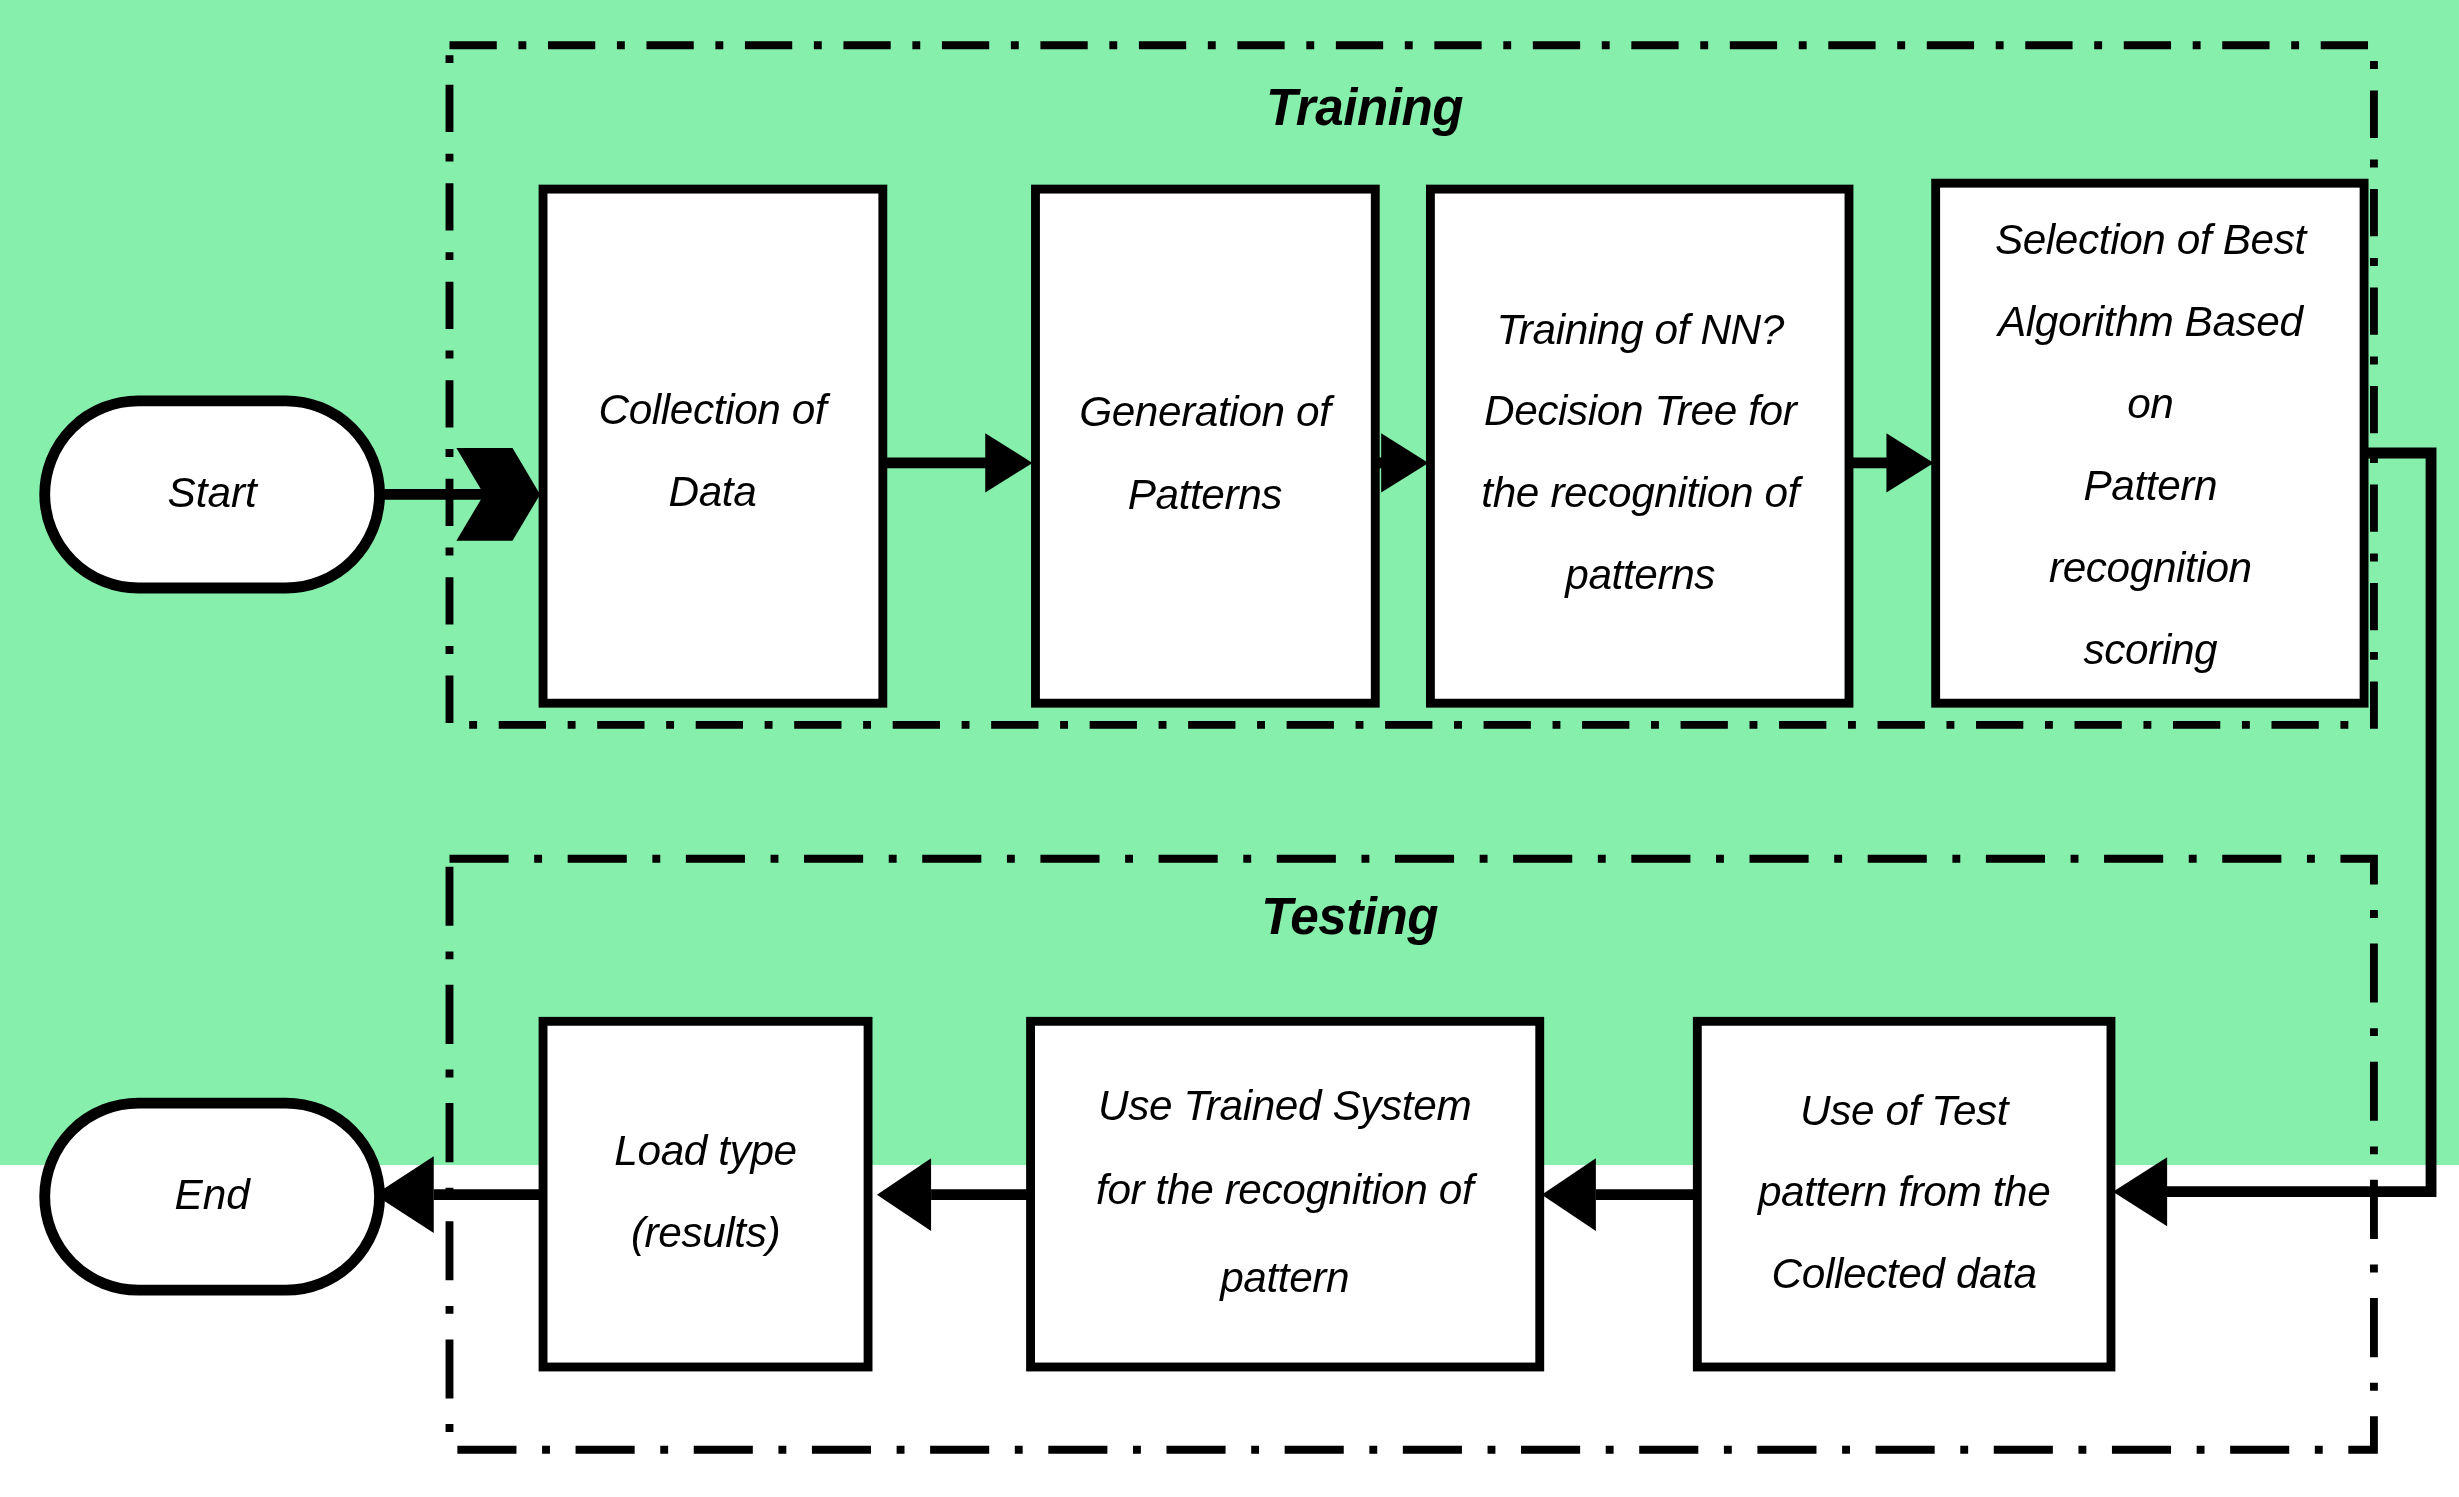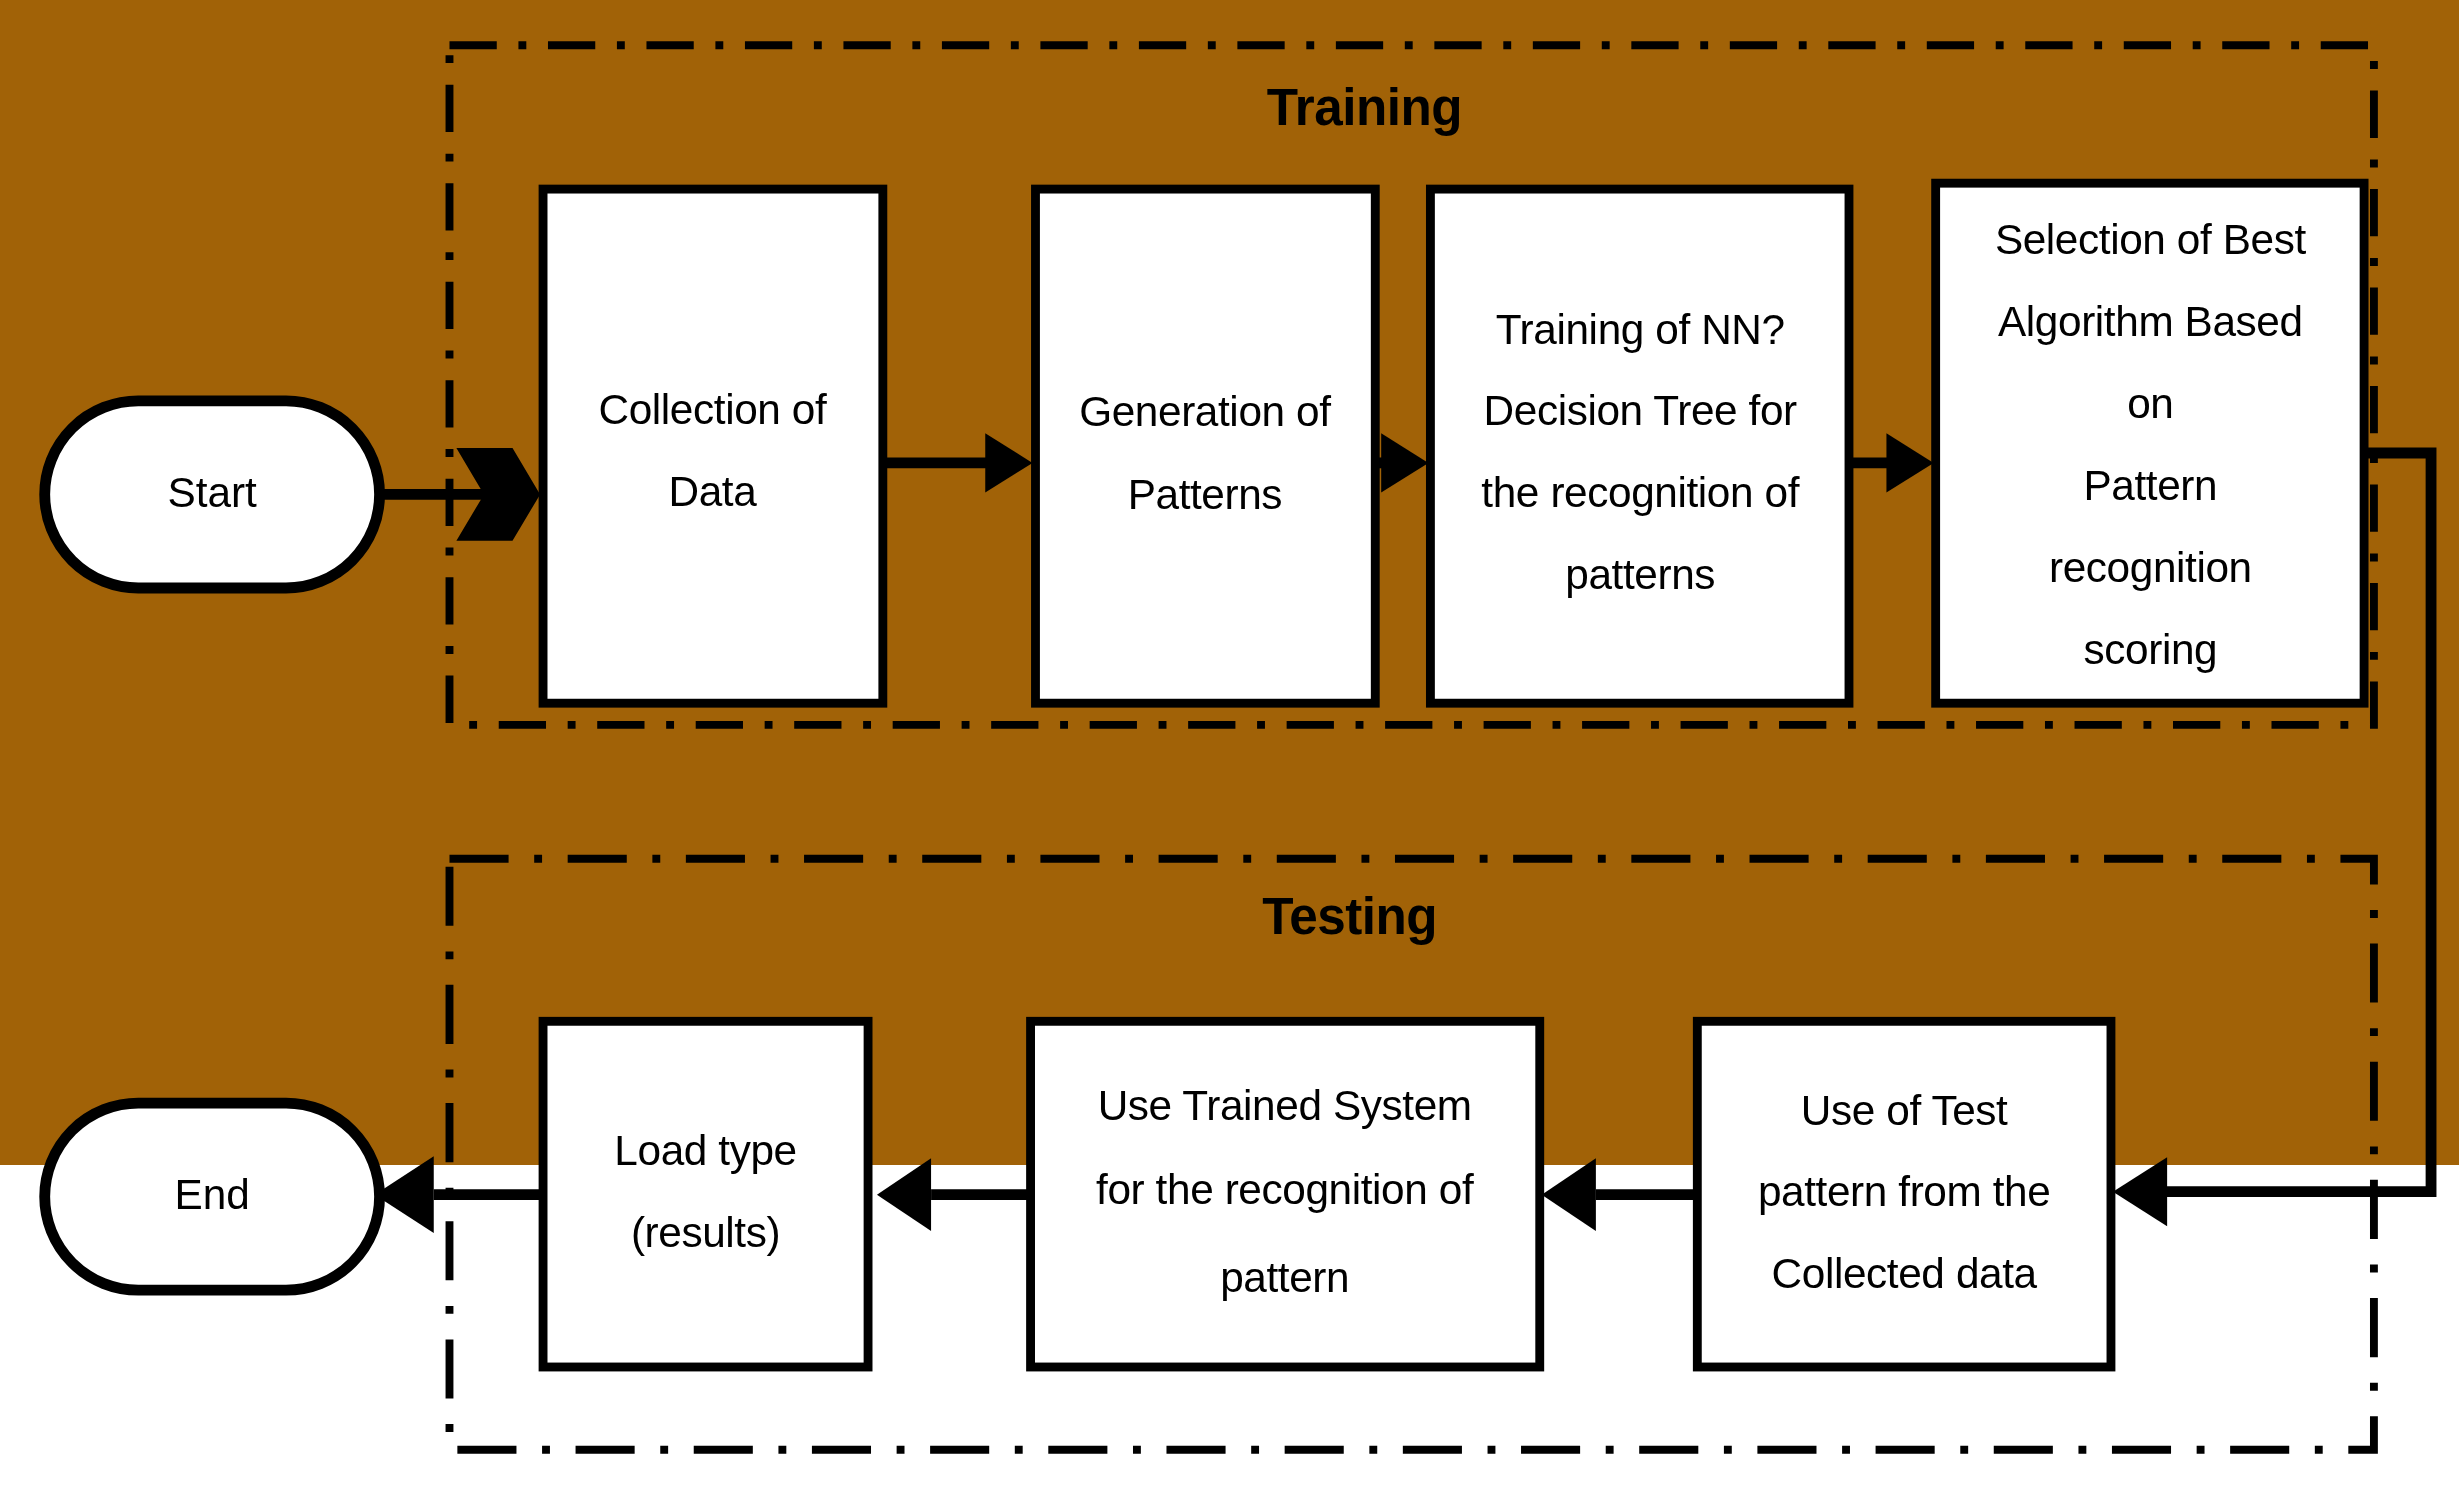--- a/index.html
+++ b/index.html
@@ -10,21 +10,22 @@
   body {
     width: 2460px;
     height: 1497px;
     overflow: hidden;
     font-family: "Liberation Sans", sans-serif;
   }
   #diagram-root {
     position: relative;
     width: 2460px;
     height: 1165px;
-    background: #a16207;
+    background: #86efac;
+    font-style: italic;
   }
   svg#flowchart {
     position: absolute;
     left: 0;
     top: 0;
     width: 2460px;
     height: 1497px;
   }
   .proc-box {
     fill: #ffffff;

